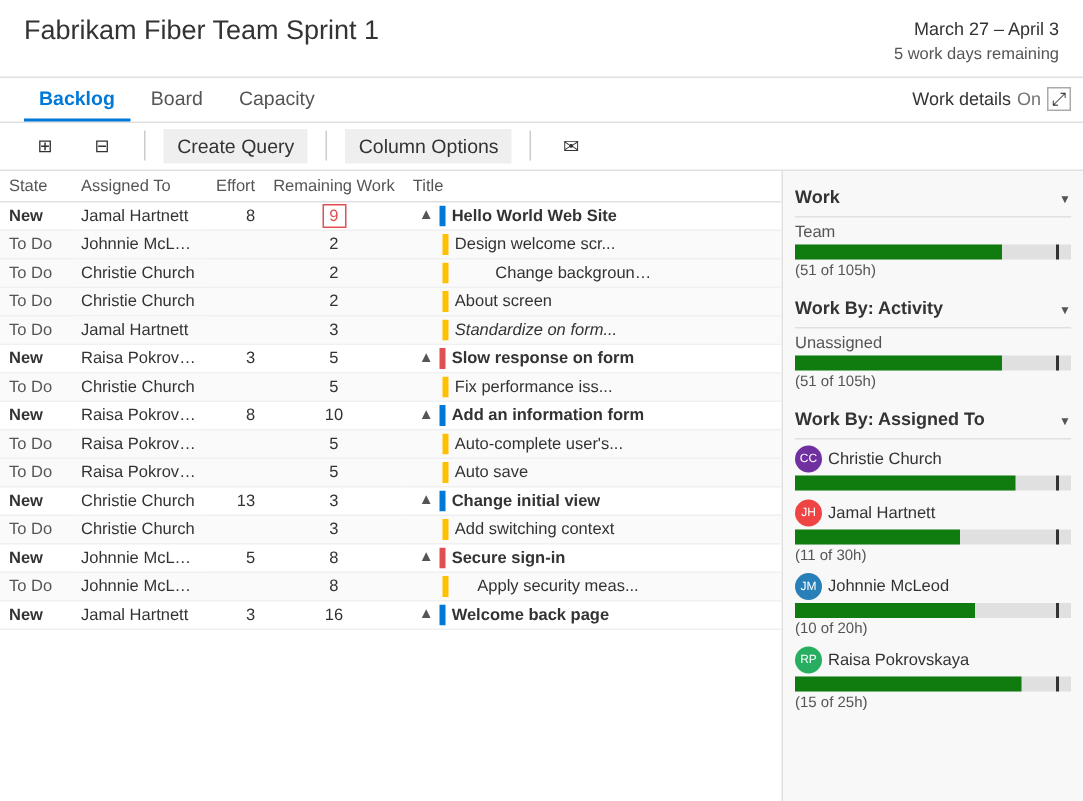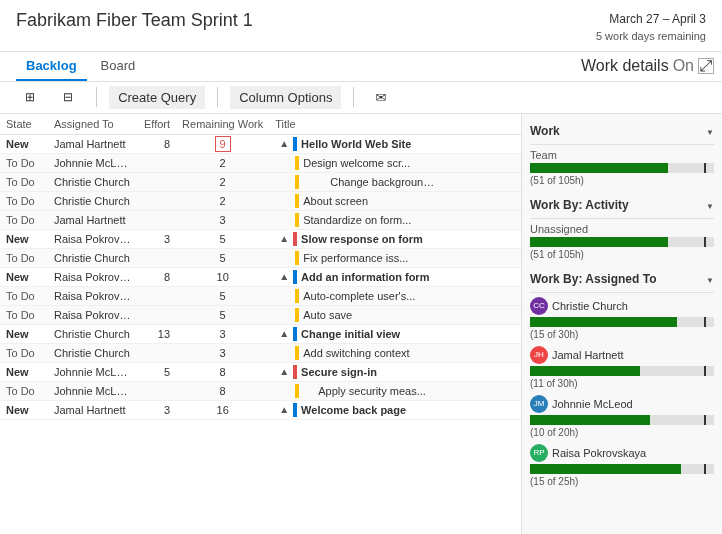--- a/index.html
+++ b/index.html
@@ -11,21 +11,21 @@
     .header-date { text-align: right; font-size: 11px; color: #555; line-height: 1.5; }
     .header-date .date-range { font-size: 12px; color: #333; }
 
     
     .nav-tabs { display: flex; align-items: center; padding: 0 16px; border-bottom: 1px solid #e0e0e0; }
     .nav-tab { padding: 6px 10px; font-size: 13px; color: #0078d7; cursor: pointer; border-bottom: 2px solid transparent; margin-right: 4px; }
     .nav-tab.active { color: #0078d7; border-bottom: 2px solid #0078d7; font-weight: 600; }
     .nav-tab:not(.active) { color: #555; border-bottom: 2px solid transparent; }
 
     
-    .work-details-row { display: flex; justify-content: center; align-items: center; padding: 4px 8px 4px 0; font-size: 16px; color: #333; }
+    .work-details-row { display: flex; justify-content: center; align-items: center; padding: 4px 8px 4px 0; font-size: 12px; color: #333; }
     .work-details-label { margin-right: 4px; }
     .toggle-on { color: #737373; font-weight: 400; margin-right: 4px; }
     .expand-icon { width: 16px; height: 16px; border: 1px solid #aaa; display: inline-flex; align-items: center; justify-content: center; cursor: pointer; }
 
     
     .toolbar { display: flex; align-items: center; padding: 4px 16px; border-bottom: 1px solid #e0e0e0; gap: 8px; }
     .toolbar-btn { display: flex; align-items: center; padding: 3px 8px; font-size: 13px; color: #333; border: 1px solid transparent; cursor: pointer; gap: 4px; }
     .toolbar-separator { width: 1px; height: 20px; background: #ccc; margin: 0 4px; }
 
     
@@ -81,20 +81,21 @@
   <div class="header-date">
     <div class="date-range">March 27 – April 3</div>
     <div>5 work days remaining</div>
   </div>
 </div>
 
 <div style="display:flex; align-items:center; justify-content:space-between; border-bottom:1px solid #e0e0e0;gap:12px;">
   <div class="nav-tabs" style="border-bottom:none;">
     <div class="nav-tab active">Backlog</div>
     <div class="nav-tab">Board</div>
+    <div class="nav-tab">Capacity</div>
   </div>
   <div class="work-details-row">
     <span class="work-details-label">Work details</span>
     <span class="toggle-on">On</span>
     <span class="expand-icon">⤢</span>
   </div>
 </div>
 
 <div class="toolbar">
   <span class="toolbar-btn checkbox-icon">⊞</span>
@@ -171,21 +172,21 @@
             </td>
           </tr>
           <tr class="row-child">
             <td><span class="state-todo">To Do</span></td>
             <td style="max-width: 90px; overflow: hidden; text-overflow: ellipsis;">Jamal Hartnett</td>
             <td class="col-effort"></td>
             <td class="col-remaining"><span>3</span></td>
             <td style="max-width: 180px;">
               <div class="title-cell" style="padding-left:20px;">
       <span style="width:4px;height:14px;background:#ffc000;display:inline-block;flex-shrink:0;"></span>
-      <span style="overflow:hidden;text-overflow:ellipsis;">Standardize on form...</span>
+      <span style="overflow:hidden;text-overflow:ellipsis;font-style:italic;">Standardize on form...</span>
     </div>
             </td>
           </tr>
           <tr class="row-parent">
             <td><span class="state-new">New</span></td>
             <td style="max-width: 90px; overflow: hidden; text-overflow: ellipsis;">Raisa Pokrovskaya</td>
             <td class="col-effort">3</td>
             <td class="col-remaining"><span>5</span></td>
             <td style="max-width: 180px;">
               <div class="title-cell" style="padding-left:4px;">
@@ -347,21 +348,20 @@
       <div id="people-list">
           <div style="margin-bottom: 6px;">
     <div class="person-row">
       <div class="avatar avatar-cc">CC</div>
       <span class="person-name">Christie Church</span>
     </div>
     <div class="work-bar-container" style="margin-top:2px;">
       <div class="work-bar" style="width:80%;"></div>
       <div class="work-marker"></div>
     </div>
-    <div class="work-hours">(15 of 30h)</div>
   </div>
           <div style="margin-bottom: 6px;">
     <div class="person-row">
       <div class="avatar avatar-jh">JH</div>
       <span class="person-name">Jamal Hartnett</span>
     </div>
     <div class="work-bar-container" style="margin-top:2px;">
       <div class="work-bar" style="width:60%;"></div>
       <div class="work-marker"></div>
     </div>

